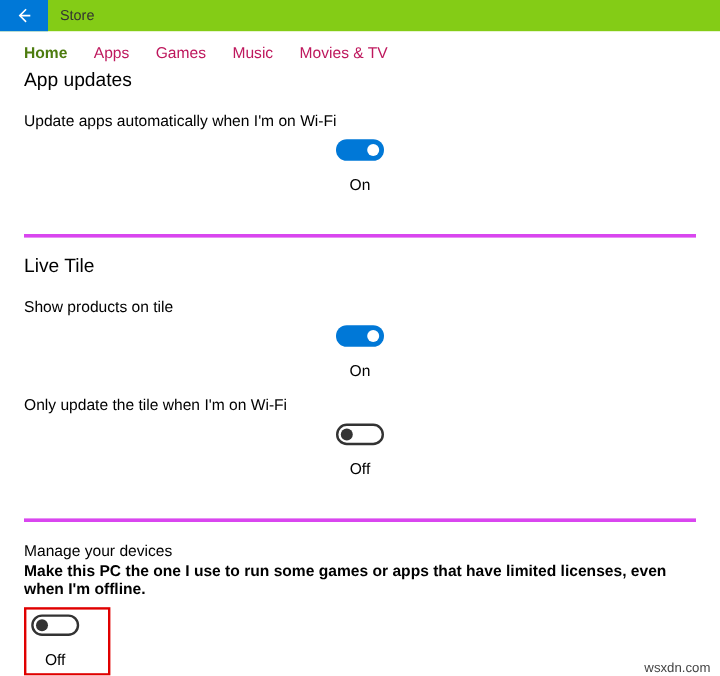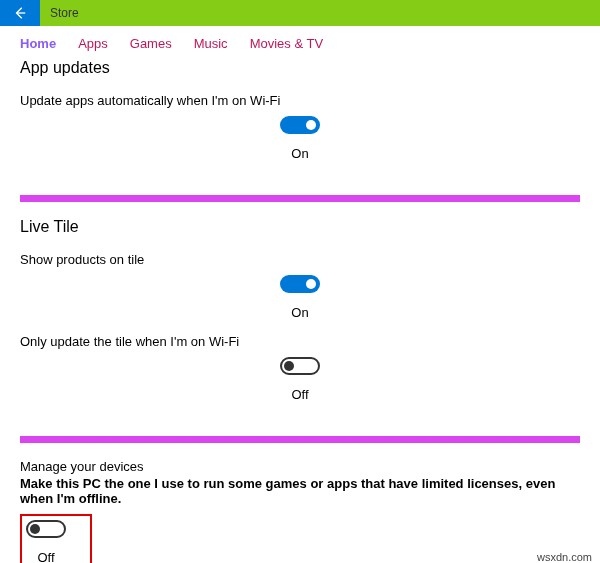--- a/index.html
+++ b/index.html
@@ -46,35 +46,35 @@
       display: flex;
       gap: 22px;
       padding: 10px 20px 8px 20px;
     }
     .tab {
       font-size: 13px;
       color: #be185d;
       cursor: pointer;
     }
     .tab.selected {
-      color: #8b5cf6;
+      color: #4d7c0f;
       font-weight: 600;
     }
     .content {
       padding: 0 20px 0 20px;
     }
     .page-title {
       font-size: 28px;
       font-weight: 300;
       margin-top: 8px;
       margin-bottom: 22px;
     }
     .section {
       padding-bottom: 20px;
-      border-bottom: 7px solid #d946ef;
+      border-bottom: 3px solid #d946ef;
       margin-bottom: 16px;
     }
     .section:last-of-type {
       border-bottom: none;
     }
     .section-title {
       font-size: 16px;
       font-weight: 400;
       margin-bottom: 16px;
     }

